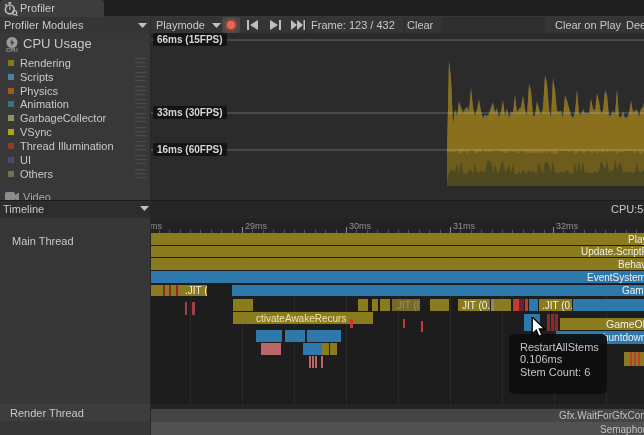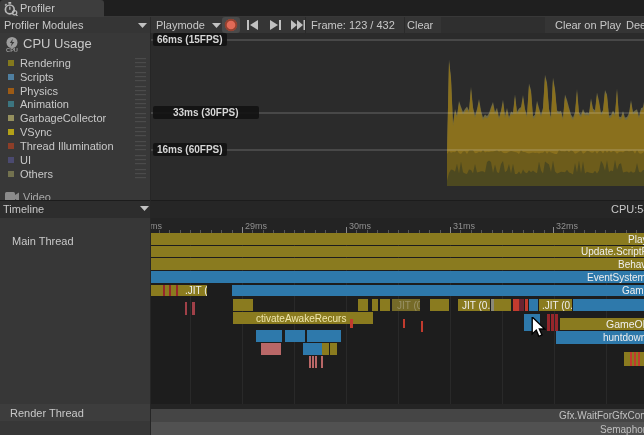--- a/index.html
+++ b/index.html
@@ -145,21 +145,21 @@
 <svg width="493" height="156" viewBox="151 33 493 156" style="position:absolute;left:151px;top:33px">
 <polygon points="447,186.0 447,152.5 449,59.5 451,77.5 453,123.5 455,108.9 457,115.2 459,100.9 461,106.8 463,112.1 465,109.1 467,106.5 469,110.6 471,86.8 473,107.3 475,115.2 477,109.1 479,98.9 481,110.6 483,117.5 485,114.6 487,116.1 489,113.3 491,106.9 493,101.9 495,112.0 497,107.8 499,117.0 501,110.6 503,99.8 505,115.5 507,107.9 509,116.7 511,111.5 513,112.6 515,94.2 517,111.8 519,108.6 521,106.9 523,95.1 525,109.1 527,115.1 529,83.5 531,90.1 533,116.3 535,114.8 537,100.8 539,108.1 541,114.5 543,107.8 545,74.8 547,82.4 549,108.7 551,116.7 553,77.4 555,89.0 557,110.5 559,111.5 561,110.7 563,117.4 565,94.4 567,99.9 569,107.5 571,114.4 573,117.4 575,112.0 577,89.1 579,112.6 581,114.7 583,108.9 585,113.2 587,112.6 589,113.3 591,98.3 593,108.4 595,110.3 597,92.5 599,101.0 601,113.1 603,109.9 605,90.1 607,94.4 609,115.5 611,115.0 613,110.6 615,114.0 617,88.3 619,116.4 621,117.0 623,111.0 625,117.4 627,117.1 629,113.0 631,100.0 633,111.9 635,110.6 637,109.2 639,116.1 641,108.3 643,107.3 645,96.3 645,186.0" fill="#6f6a45"></polygon>
 <polygon points="447,186.0 447,155.0 449,62.0 451,80.0 453,126.0 455,111.4 457,117.7 459,103.4 461,109.3 463,114.6 465,111.6 467,109.0 469,113.1 471,89.3 473,109.8 475,117.7 477,111.6 479,101.4 481,113.1 483,120.0 485,117.1 487,118.6 489,115.8 491,109.4 493,104.4 495,114.5 497,110.3 499,119.5 501,113.1 503,102.3 505,118.0 507,110.4 509,119.2 511,114.0 513,115.1 515,96.7 517,114.3 519,111.1 521,109.4 523,97.6 525,111.6 527,117.6 529,86.0 531,92.6 533,118.8 535,117.3 537,103.3 539,110.6 541,117.0 543,110.3 545,77.3 547,84.9 549,111.2 551,119.2 553,79.9 555,91.5 557,113.0 559,114.0 561,113.2 563,119.9 565,96.9 567,102.4 569,110.0 571,116.9 573,119.9 575,114.5 577,91.6 579,115.1 581,117.2 583,111.4 585,115.7 587,115.1 589,115.8 591,100.8 593,110.9 595,112.8 597,95.0 599,103.5 601,115.6 603,112.4 605,92.6 607,96.9 609,118.0 611,117.5 613,113.1 615,116.5 617,90.8 619,118.9 621,119.5 623,113.5 625,119.9 627,119.6 629,115.5 631,102.5 633,114.4 635,113.1 637,111.7 639,118.6 641,110.8 643,109.8 645,98.8 645,186.0" fill="#8a701d"></polygon>
 <polygon points="447,186.0 447,153.9 449,151.2 451,152.8 453,152.1 455,152.2 457,150.3 459,153.3 461,153.9 463,151.4 465,151.3 467,154.0 469,150.4 471,150.3 473,150.3 475,153.3 477,153.0 479,151.8 481,152.5 483,150.1 485,152.6 487,151.8 489,152.1 491,151.6 493,151.6 495,150.9 497,150.2 499,151.7 501,151.0 503,152.8 505,153.3 507,152.9 509,151.8 511,150.9 513,151.5 515,151.9 517,152.5 519,153.9 521,150.3 523,151.9 525,152.0 527,152.9 529,153.6 531,153.1 533,152.5 535,153.0 537,152.7 539,153.4 541,152.8 543,152.7 545,151.0 547,153.7 549,151.5 551,152.5 553,153.3 555,153.9 557,154.0 559,150.0 561,151.3 563,151.2 565,151.6 567,150.6 569,152.2 571,150.3 573,151.2 575,153.8 577,153.0 579,151.8 581,150.4 583,153.8 585,152.8 587,150.8 589,151.3 591,152.6 593,152.7 595,151.0 597,153.8 599,151.3 601,151.0 603,153.4 605,150.6 607,152.7 609,150.8 611,152.4 613,151.1 615,151.5 617,153.8 619,151.9 621,151.7 623,152.5 625,151.1 627,150.7 629,151.5 631,151.1 633,150.8 635,153.8 637,150.1 639,153.2 641,153.7 643,152.8 645,150.1 645,186.0" fill="#6d5c1b"></polygon>
 <polygon points="447,186.0 447,181.0 449,173.0 451,169.5 453,170.0 455,171.8 457,163.8 459,173.6 461,161.4 463,172.3 465,173.5 467,174.1 469,169.6 471,169.9 473,173.2 475,163.9 477,172.5 479,171.9 481,171.2 483,171.3 485,172.6 487,162.1 489,160.6 491,162.0 493,172.9 495,164.6 497,172.2 499,173.0 501,164.0 503,161.1 505,172.2 507,170.4 509,164.1 511,173.5 513,163.7 515,174.0 517,174.0 519,171.5 521,174.2 523,169.6 525,172.6 527,173.3 529,170.3 531,172.2 533,170.5 535,172.3 537,173.2 539,161.4 541,170.4 543,173.6 545,161.5 547,163.0 549,164.6 551,172.1 553,160.4 555,171.6 557,173.4 559,172.8 561,171.7 563,171.9 565,172.2 567,169.7 569,172.4 571,173.2 573,174.5 575,163.0 577,172.4 579,160.4 581,173.2 583,161.2 585,173.6 587,171.8 589,172.6 591,173.0 593,173.3 595,170.8 597,173.5 599,170.5 601,160.8 603,164.0 605,170.8 607,160.2 609,172.0 611,170.6 613,171.2 615,159.8 617,169.8 619,164.3 621,163.3 623,172.5 625,172.0 627,171.4 629,172.7 631,171.2 633,172.7 635,172.1 637,162.9 639,171.8 641,172.4 643,169.9 645,170.3 645,186.0" fill="#4d4920"></polygon>
 <rect x="151" y="39.5" width="493" height="1" fill="#ffffff" opacity="0.28"></rect>
 <rect x="151" y="112.5" width="493" height="1" fill="#ffffff" opacity="0.28"></rect>
 <rect x="151" y="149.5" width="493" height="1" fill="#ffffff" opacity="0.28"></rect>
 </svg>
 <div style="position:absolute;left:153px;top:33.0px;height:13px;padding:0 4px;background:rgba(18,18,18,0.9);border-radius:2px;color:#d6d6d6;font-size:10px;font-weight:bold;line-height:13px;white-space:nowrap">66ms (15FPS)</div>
-<div style="position:absolute;left:153px;top:106.0px;height:13px;padding:0 20px;background:rgba(18,18,18,0.9);border-radius:2px;color:#d6d6d6;font-size:10px;font-weight:bold;line-height:13px;white-space:nowrap">33ms (30FPS)</div>
+<div style="position:absolute;left:153px;top:106.0px;height:13px;padding:0 4px;background:rgba(18,18,18,0.9);border-radius:2px;color:#d6d6d6;font-size:10px;font-weight:bold;line-height:13px;white-space:nowrap">33ms (30FPS)</div>
 <div style="position:absolute;left:153px;top:143.0px;height:13px;padding:0 4px;background:rgba(18,18,18,0.9);border-radius:2px;color:#d6d6d6;font-size:10px;font-weight:bold;line-height:13px;white-space:nowrap">16ms (60FPS)</div>
 <div style="position:absolute;left:0;top:189px;width:644px;height:11px;background:#383838"></div>
 <div style="position:absolute;left:151px;top:189px;width:493px;height:11px;background:#2b2b2b"></div>
 <svg style="position:absolute;left:4px;top:192px" width="16" height="10" viewBox="0 0 16 10">
 <rect x="1" y="0" width="10" height="10" rx="1.5" fill="#8b8b8b"></rect>
       <path d="M11 3l4-2.4v8.8L11 7z" fill="#8b8b8b"></path>
 </svg>
 <div class="t" style="left:23px;top:191px;color:#a8a8a8">Video</div>
 <div style="position:absolute;left:0;top:200px;width:644px;height:18px;background:#2d2d2d;border-top:1px solid #1c1c1c;box-sizing:border-box"></div>
 <div style="position:absolute;left:151px;top:201px;width:493px;height:17px;background:#262626"></div>
@@ -312,15 +312,16 @@
     <div style="position:absolute;left:630px;top:352px;width:2px;height:13.5px;background:#c23b2e"></div>
     <div style="position:absolute;left:634px;top:352px;width:2px;height:13.5px;background:#c23b2e"></div>
     <div style="position:absolute;left:638px;top:352px;width:2px;height:13.5px;background:#c23b2e"></div>
 <div style="position:absolute;left:151px;top:404px;width:493px;height:4.5px;background:#242424"></div>
 <div class="bar" style="position:absolute;left:151px;top:408.5px;width:493px;height:13px;background:#454545">
       <span class="bt" style="left:408px;color:#c0c0c0;font-size:10px">Gfx.WaitForGfxCom</span>
     </div>
 <div class="bar" style="position:absolute;left:151px;top:422px;width:493px;height:13px;background:#515151">
       <span class="bt" style="left:449px;color:#c0c0c0;font-size:10px">Semaphore.WaitF</span>
     </div>
+<div style="position:absolute;left:509px;top:334px;width:98px;height:60px;background:rgba(14,14,14,0.94);border-radius:5px;box-sizing:border-box;padding:7px 0 0 11px;color:#c4c4c4;font-size:11px;line-height:12.3px">RestartAllStems<br>0.106ms<br>Stem Count: 6</div>
 <svg style="position:absolute;left:531px;top:317px" width="15" height="21" viewBox="0 0 14 20">
 <path d="M1 0v16.2l3.9-3.7 2.4 5.9 3-1.3-2.5-5.7H13z" fill="#fff" stroke="#000" stroke-width="1.3"></path>
 </svg>
 </div>
 </body></html>

